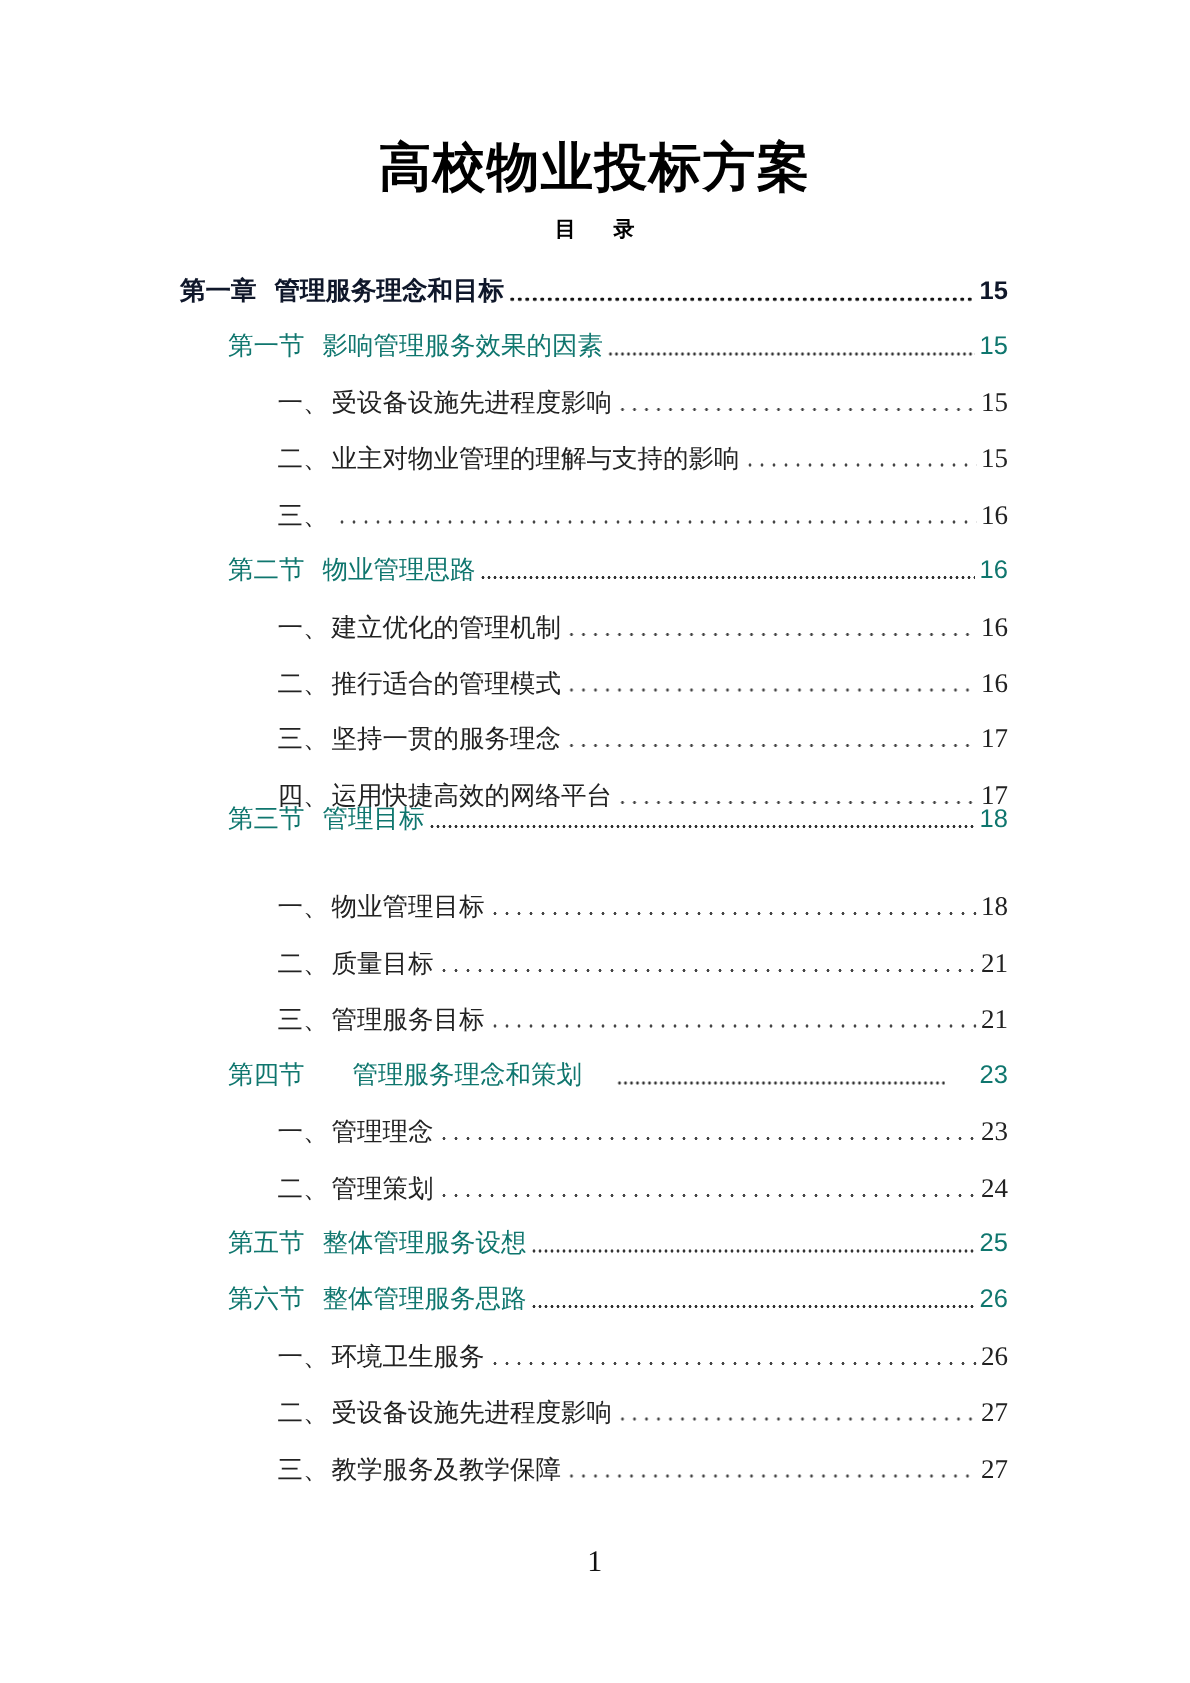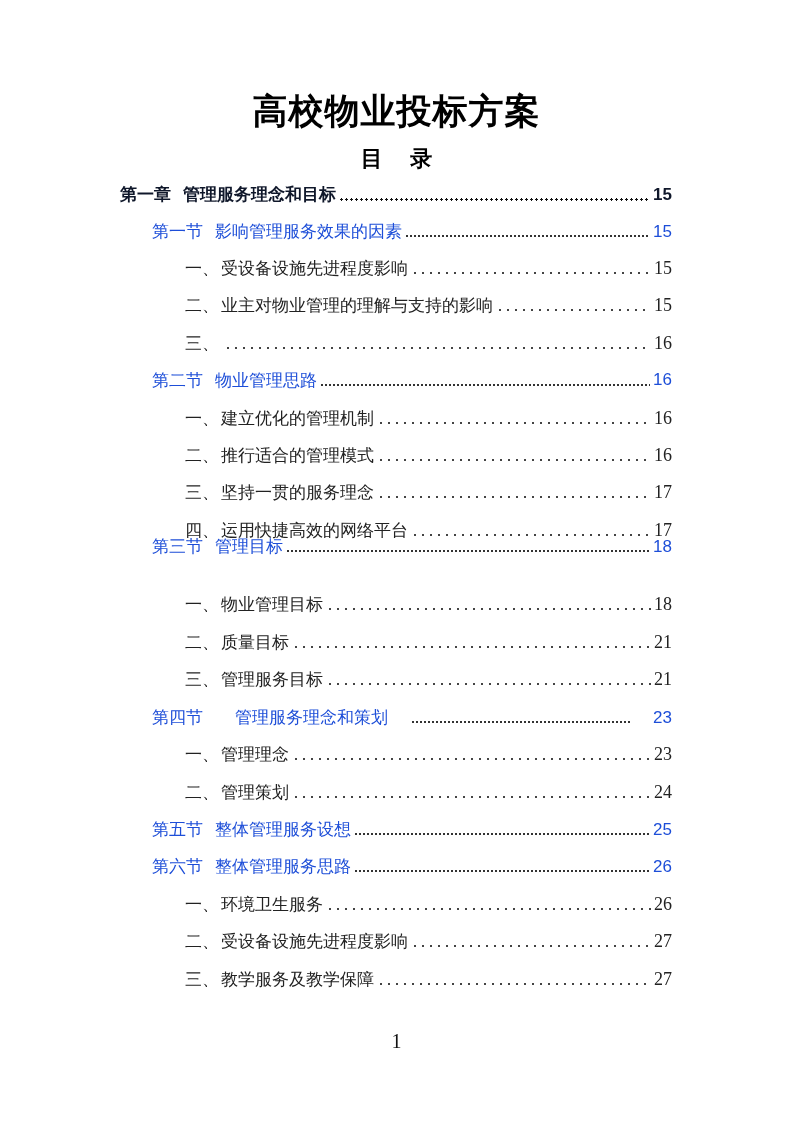--- a/index.html
+++ b/index.html
@@ -3,30 +3,30 @@
 <meta charset="utf-8">
 <style>
   html, body { margin:0; padding:0; background:#ffffff; }
   body { width:793px; height:1122px; position:relative; overflow:hidden; color:#111; }
   .title {
     position:absolute; left:0; top:88px; width:793px; text-align:center;
     font-family:"DejaVu Serif", serif; font-weight:bold; font-size:35px; letter-spacing:1px; color:#000;
   }
   .subtitle {
     position:absolute; left:0; top:144px; width:793px; text-align:center;
-    font-family:"DejaVu Sans", sans-serif; font-weight:bold; font-size:22px; letter-spacing:10px; color:#000;
+    font-family:"DejaVu Sans", sans-serif; font-weight:bold; font-size:14px; letter-spacing:10px; color:#000;
     padding-left:10px; box-sizing:border-box;
   }
   .toc { position:absolute; left:0; top:0; width:793px; }
   .row {
     position:absolute; display:flex; align-items:baseline; height:28px; line-height:28px; white-space:nowrap;
     right:121px; box-sizing:border-box;
   }
   .row.lvl1 { left:120px; font-family:"DejaVu Sans", sans-serif; font-weight:bold; font-size:17px; color:#0f172a; }
-  .row.lvl2 { left:152px; font-family:"DejaVu Serif", serif; font-size:17px; color:#1d4ed8; }
+  .row.lvl2 { left:152px; font-family:"DejaVu Serif", serif; font-size:17px; color:#0f766e; }
   .row.lvl3 { left:185px; font-family:"DejaVu Serif", serif; font-size:17px; color:#222; }
   .row .label { flex:0 0 auto; }
   .row .num-prefix { flex:0 0 auto; margin-right:12px; }
   .row .leader {
     flex:1 1 auto; margin:0 3px; height:2px; align-self:center; position:relative; top:5px;
     background-image: radial-gradient(circle, #333 0.9px, transparent 1.1px);
     background-size: 4px 2px; background-repeat: repeat-x;
   }
   .row.lvl3 .leader {
     background-image: radial-gradient(circle, #444 0.9px, transparent 1.1px);

